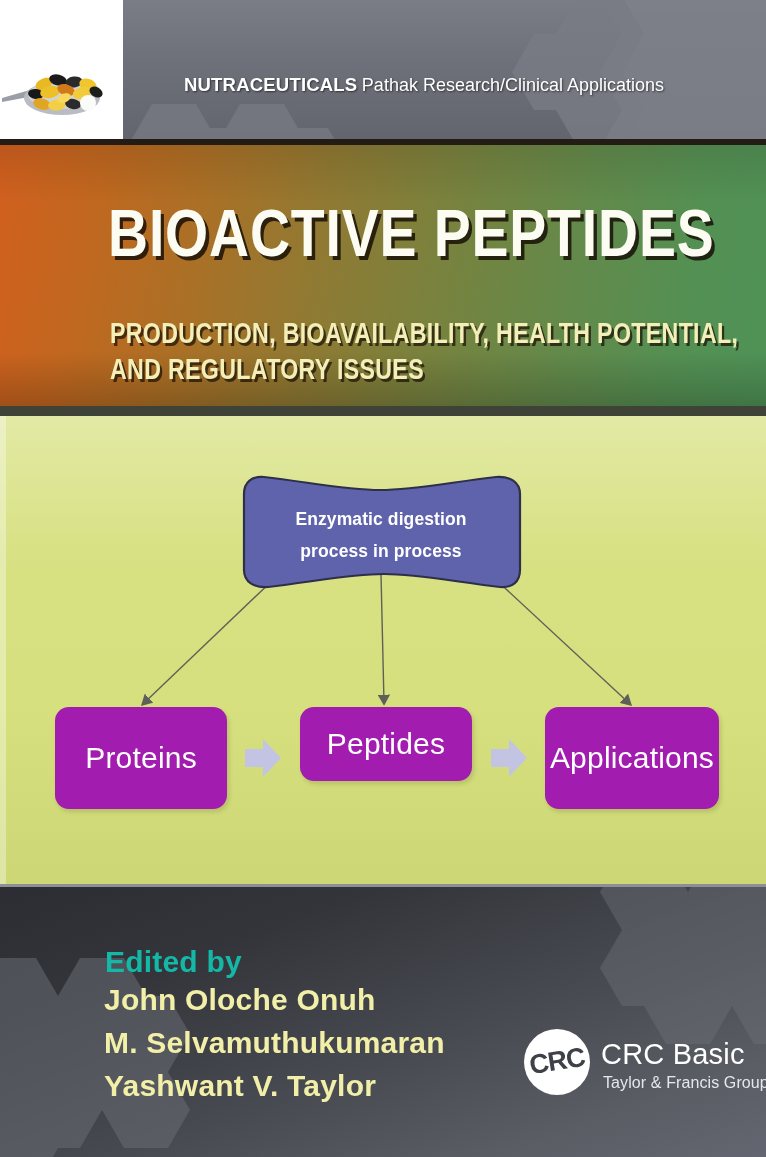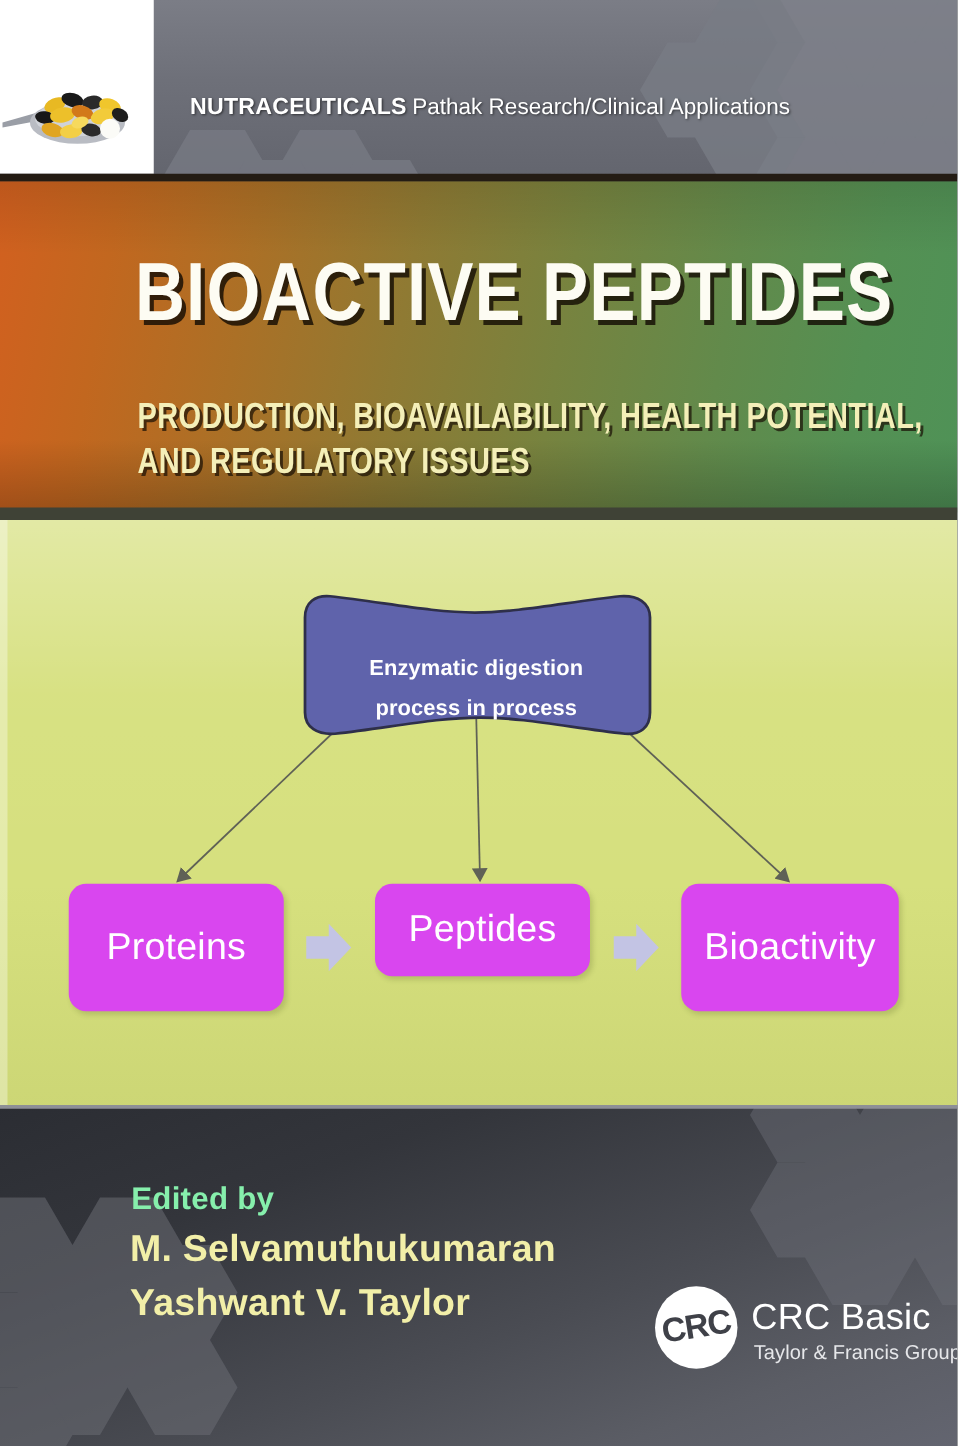--- a/index.html
+++ b/index.html
@@ -49,20 +49,21 @@
     z-index: 5;
     white-space: nowrap;
     color: #ffffff;
     text-shadow: 1px 1px 2px rgba(0,0,0,.55);
   }
   .series-title .st-bold {
     font-weight: bold;
     font-size: 18.5px;
     letter-spacing: .2px;
     font-stretch: condensed;
+    margin-left: 32px;
   }
   .series-title .st-reg {
     font-weight: normal;
     font-size: 18px;
     letter-spacing: 0px;
   }
 
   
   .header-rule {
     position: absolute;
@@ -164,35 +165,34 @@
     position: absolute;
     left: 252px; top: 503px;
     width: 258px;
     z-index: 13;
     text-align: center;
     color: #ffffff;
     font-size: 17.5px;
     font-weight: bold;
     line-height: 32px;
     letter-spacing: .1px;
-    margin-top: 15px;
   }
   .banner-text span { display: block; }
 
   .arrows-svg {
     position: absolute;
     left: 0; top: 416px;
     width: 766px; height: 468px;
     z-index: 11;
   }
 
   .flow-box {
     position: absolute;
     z-index: 12;
-    background: #d946ef;
+    background: #a21caf;
     border-radius: 14px;
     box-shadow: 2px 3px 4px rgba(60,70,20,.18);
     display: flex;
     align-items: center;
     justify-content: center;
     color: #ffffff;
     font-size: 30px;
     font-weight: normal;
     letter-spacing: .2px;
   }
@@ -221,22 +221,22 @@
   }
   .bottom-top-rule {
     position: absolute; left: 0; top: 884px; width: 766px; height: 3px;
     background: #8d8f96; z-index: 14;
   }
 
   .edited-by {
     position: absolute;
     left: 105px; top: 945px;
     z-index: 16;
-    color: #86efac;
-    font-size: 25px;
+    color: #14b8a6;
+    font-size: 30px;
     font-weight: bold;
     letter-spacing: .2px;
   }
   .editor-list {
     position: absolute;
     left: 104px; top: 978px;
     z-index: 16;
     color: #f2efa8;
     font-size: 30px;
     font-weight: bold;
@@ -411,21 +411,21 @@
 
   <div class="flow-box box-peptides">
     <span>Peptides</span>
   </div>
 
   <svg class="chev chev-2" viewBox="0 0 40 44">
     <path d="M2,13 L20,13 L20,3 L38,22 L20,41 L20,31 L2,31 Z" fill="#c3c4e4"></path>
   </svg>
 
   <div class="flow-box box-bioactivity">
-    <span>Bioactivity</span>
+    <span>Applications</span>
   </div>
 
   <div class="bottom-top-rule"></div>
   <div class="bottom-band">
     <svg class="bottom-hex-layer" viewBox="0 0 766 273" preserveAspectRatio="none">
       <defs>
         <g id="hexb">
           <polygon points="22,0 66,0 88,38 66,76 22,76 0,38"></polygon>
         </g>
       </defs>
@@ -448,20 +448,21 @@
         <use href="#hexb" x="600" y="46"></use>
         <use href="#hexb" x="688" y="46"></use>
         <use href="#hexb" x="644" y="84"></use>
         <use href="#hexb" x="732" y="84"></use>
       </g>
     </svg>
   </div>
 
   <div class="edited-by">Edited by</div>
   <div class="editor-list">
+    <span>John Oloche Onuh</span>
     <span>M. Selvamuthukumaran</span>
     <span>Yashwant V. Taylor</span>
   </div>
 
   <div class="crc-logo">
     <div class="crc-badge">
       <div class="crc-badge-text">CRC</div>
     </div>
     <div class="crc-name">CRC Basic</div>
     <div class="crc-sub">Taylor &amp; Francis Group</div>

